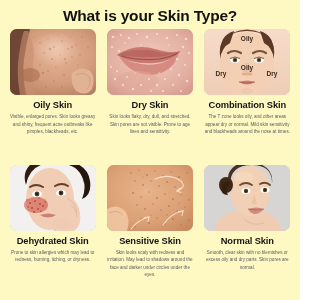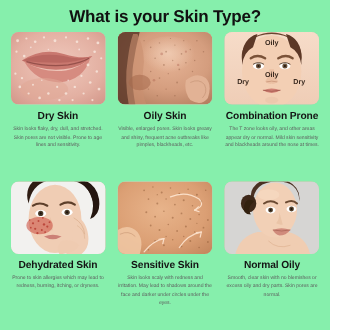--- a/index.html
+++ b/index.html
@@ -4,21 +4,21 @@
 <style>
   * { box-sizing: border-box; margin: 0; padding: 0; }
   html, body {
     width: 300px; height: 300px;
     background: #ffffff;
     font-family: "Liberation Sans", sans-serif;
     overflow: hidden;
   }
   .infographic {
     width: 300px; height: 300px;
-    background: #86efac;
+    background: #fef9c3;
     display: flex;
     flex-direction: column;
     padding: 0;
   }
   .page-title {
     text-align: center;
     font-size: 15.5px;
     font-weight: bold;
     color: #111111;
     letter-spacing: -0.2px;
@@ -78,20 +78,81 @@
   }
 </style>
 </head>
 <body>
 
 <div class="infographic">
 
   <div class="page-title">What is your Skin Type?</div>
 
   <div class="grid">
+
+    <div class="card">
+      <div class="photo">
+        <svg viewBox="0 0 86 66" preserveAspectRatio="xMidYMid slice">
+          <defs>
+            <radialGradient id="ogA" cx="55%" cy="40%" r="75%">
+              <stop offset="0%" stop-color="#e5b294"></stop>
+              <stop offset="55%" stop-color="#d49d7e"></stop>
+              <stop offset="100%" stop-color="#b07a5c"></stop>
+            </radialGradient>
+            <radialGradient id="ogShine" cx="50%" cy="35%" r="40%">
+              <stop offset="0%" stop-color="#f3d2bb" stop-opacity=".75"></stop>
+              <stop offset="100%" stop-color="#f3d2bb" stop-opacity="0"></stop>
+            </radialGradient>
+          </defs>
+          <rect width="86" height="66" fill="url(#ogA)"></rect>
+          <ellipse cx="46" cy="26" rx="30" ry="22" fill="url(#ogShine)"></ellipse>
+          <path d="M0 0 H20 Q16 16 14 30 Q12 44 16 66 H0 Z" fill="#5e3a2a" opacity=".85"></path>
+          <path d="M18 2 Q26 18 23 36 Q21 52 26 66 L10 66 Q6 44 9 26 Q11 10 14 2 Z" fill="#c9906f" opacity=".6"></path>
+          <ellipse cx="20" cy="46" rx="10" ry="7" fill="#a66a4d" opacity=".55"></ellipse>
+          <path d="M62 44 Q72 36 80 42 Q86 48 82 60 Q76 68 66 62 Q60 54 62 44 Z" fill="#e2b295"></path>
+          <path d="M66 46 Q74 42 79 48 Q82 55 77 60" fill="none" stroke="#c08e6f" stroke-width=".7" opacity=".7"></path>
+          <g opacity=".42" fill="#8a5a40">
+            <circle cx="30" cy="14" r=".75"></circle>
+              <circle cx="38" cy="10" r=".6"></circle>
+              <circle cx="44" cy="18" r=".8"></circle>
+            <circle cx="52" cy="12" r=".65"></circle>
+              <circle cx="58" cy="20" r=".75"></circle>
+              <circle cx="34" cy="24" r=".7"></circle>
+            <circle cx="42" cy="30" r=".85"></circle>
+              <circle cx="50" cy="26" r=".6"></circle>
+              <circle cx="56" cy="34" r=".8"></circle>
+            <circle cx="30" cy="36" r=".7"></circle>
+              <circle cx="38" cy="42" r=".75"></circle>
+              <circle cx="46" cy="38" r=".6"></circle>
+            <circle cx="54" cy="46" r=".8"></circle>
+              <circle cx="62" cy="28" r=".7"></circle>
+              <circle cx="66" cy="16" r=".65"></circle>
+            <circle cx="70" cy="26" r=".7"></circle>
+              <circle cx="28" cy="52" r=".6"></circle>
+              <circle cx="36" cy="58" r=".7"></circle>
+            <circle cx="44" cy="52" r=".65"></circle>
+              <circle cx="52" cy="58" r=".7"></circle>
+              <circle cx="60" cy="8" r=".6"></circle>
+            <circle cx="72" cy="8" r=".7"></circle>
+              <circle cx="78" cy="18" r=".65"></circle>
+              <circle cx="24" cy="8" r=".6"></circle>
+            <circle cx="48" cy="6" r=".55"></circle>
+              <circle cx="68" cy="36" r=".6"></circle>
+          </g>
+          <g opacity=".3" fill="#9c4a3c">
+            <circle cx="40" cy="20" r="1.3"></circle>
+              <circle cx="55" cy="30" r="1.1"></circle>
+              <circle cx="33" cy="44" r="1.2"></circle>
+            <circle cx="62" cy="18" r="1"></circle>
+          </g>
+        </svg>
+      </div>
+      <div class="card-title">Oily Skin</div>
+      <div class="card-desc">Visible, enlarged pores. Skin looks greasy and shiny, frequent acne outbreaks like pimples, blackheads, etc.</div>
+    </div>
 
     <div class="card">
       <div class="photo">
         <svg viewBox="0 0 86 66" preserveAspectRatio="xMidYMid slice">
           <defs>
             <radialGradient id="drg" cx="50%" cy="45%" r="78%">
               <stop offset="0%" stop-color="#f0c9bd"></stop>
               <stop offset="60%" stop-color="#e3b0a2"></stop>
               <stop offset="100%" stop-color="#cf9184"></stop>
             </radialGradient>
@@ -146,81 +207,20 @@
         </svg>
       </div>
       <div class="card-title">Dry Skin</div>
       <div class="card-desc">Skin looks flaky, dry, dull, and stretched. Skin pores are not visible. Prone to age lines and sensitivity.</div>
     </div>
 
     <div class="card">
       <div class="photo">
         <svg viewBox="0 0 86 66" preserveAspectRatio="xMidYMid slice">
           <defs>
-            <radialGradient id="ogA" cx="55%" cy="40%" r="75%">
-              <stop offset="0%" stop-color="#e5b294"></stop>
-              <stop offset="55%" stop-color="#d49d7e"></stop>
-              <stop offset="100%" stop-color="#b07a5c"></stop>
-            </radialGradient>
-            <radialGradient id="ogShine" cx="50%" cy="35%" r="40%">
-              <stop offset="0%" stop-color="#f3d2bb" stop-opacity=".75"></stop>
-              <stop offset="100%" stop-color="#f3d2bb" stop-opacity="0"></stop>
-            </radialGradient>
-          </defs>
-          <rect width="86" height="66" fill="url(#ogA)"></rect>
-          <ellipse cx="46" cy="26" rx="30" ry="22" fill="url(#ogShine)"></ellipse>
-          <path d="M0 0 H20 Q16 16 14 30 Q12 44 16 66 H0 Z" fill="#5e3a2a" opacity=".85"></path>
-          <path d="M18 2 Q26 18 23 36 Q21 52 26 66 L10 66 Q6 44 9 26 Q11 10 14 2 Z" fill="#c9906f" opacity=".6"></path>
-          <ellipse cx="20" cy="46" rx="10" ry="7" fill="#a66a4d" opacity=".55"></ellipse>
-          <path d="M62 44 Q72 36 80 42 Q86 48 82 60 Q76 68 66 62 Q60 54 62 44 Z" fill="#e2b295"></path>
-          <path d="M66 46 Q74 42 79 48 Q82 55 77 60" fill="none" stroke="#c08e6f" stroke-width=".7" opacity=".7"></path>
-          <g opacity=".42" fill="#8a5a40">
-            <circle cx="30" cy="14" r=".75"></circle>
-              <circle cx="38" cy="10" r=".6"></circle>
-              <circle cx="44" cy="18" r=".8"></circle>
-            <circle cx="52" cy="12" r=".65"></circle>
-              <circle cx="58" cy="20" r=".75"></circle>
-              <circle cx="34" cy="24" r=".7"></circle>
-            <circle cx="42" cy="30" r=".85"></circle>
-              <circle cx="50" cy="26" r=".6"></circle>
-              <circle cx="56" cy="34" r=".8"></circle>
-            <circle cx="30" cy="36" r=".7"></circle>
-              <circle cx="38" cy="42" r=".75"></circle>
-              <circle cx="46" cy="38" r=".6"></circle>
-            <circle cx="54" cy="46" r=".8"></circle>
-              <circle cx="62" cy="28" r=".7"></circle>
-              <circle cx="66" cy="16" r=".65"></circle>
-            <circle cx="70" cy="26" r=".7"></circle>
-              <circle cx="28" cy="52" r=".6"></circle>
-              <circle cx="36" cy="58" r=".7"></circle>
-            <circle cx="44" cy="52" r=".65"></circle>
-              <circle cx="52" cy="58" r=".7"></circle>
-              <circle cx="60" cy="8" r=".6"></circle>
-            <circle cx="72" cy="8" r=".7"></circle>
-              <circle cx="78" cy="18" r=".65"></circle>
-              <circle cx="24" cy="8" r=".6"></circle>
-            <circle cx="48" cy="6" r=".55"></circle>
-              <circle cx="68" cy="36" r=".6"></circle>
-          </g>
-          <g opacity=".3" fill="#9c4a3c">
-            <circle cx="40" cy="20" r="1.3"></circle>
-              <circle cx="55" cy="30" r="1.1"></circle>
-              <circle cx="33" cy="44" r="1.2"></circle>
-            <circle cx="62" cy="18" r="1"></circle>
-          </g>
-        </svg>
-      </div>
-      <div class="card-title">Oily Skin</div>
-      <div class="card-desc">Visible, enlarged pores. Skin looks greasy and shiny, frequent acne outbreaks like pimples, blackheads, etc.</div>
-    </div>
-
-    <div class="card">
-      <div class="photo">
-        <svg viewBox="0 0 86 66" preserveAspectRatio="xMidYMid slice">
-          <defs>
             <linearGradient id="cbg" x1="0" y1="0" x2="0" y2="1">
               <stop offset="0%" stop-color="#f6dcc9"></stop>
               <stop offset="100%" stop-color="#efcdb6"></stop>
             </linearGradient>
           </defs>
           <rect width="86" height="66" fill="url(#cbg)"></rect>
           <ellipse cx="43" cy="36" rx="27" ry="33" fill="#f3cfb4"></ellipse>
           <path d="M16 26 Q18 2 43 2 Q68 2 70 26 Q72 12 58 4 Q43 -3 28 4 Q14 12 16 26 Z" fill="#6b4430"></path>
           <path d="M16 24 Q16 6 30 2 L26 14 Q18 18 16 30 Z" fill="#5c3827"></path>
           <path d="M70 24 Q70 6 56 2 L60 14 Q68 18 70 30 Z" fill="#5c3827"></path>
@@ -238,21 +238,21 @@
           <path d="M38 45.5 Q43 44 48 45.5" fill="none" stroke="#c99478" stroke-width=".7"></path>
           <path d="M35 53 Q43 50 51 53 Q43 58 35 53 Z" fill="#cf7f73"></path>
           <path d="M35 53 Q43 55 51 53" fill="none" stroke="#9e5449" stroke-width=".7"></path>
           <ellipse cx="43" cy="62" rx="6" ry="3" fill="#eac3a8" opacity=".6"></ellipse>
           <text class="face-label" x="43" y="12" text-anchor="middle" font-size="7" font-weight="bold" fill="#3a2a20" font-family="Liberation Sans, sans-serif">Oily</text>
           <text x="43" y="41" text-anchor="middle" font-size="6.5" font-weight="bold" fill="#3a2a20" font-family="Liberation Sans, sans-serif">Oily</text>
           <text x="17" y="47" text-anchor="middle" font-size="6.5" font-weight="bold" fill="#3a2a20" font-family="Liberation Sans, sans-serif">Dry</text>
           <text x="68" y="47" text-anchor="middle" font-size="6.5" font-weight="bold" fill="#3a2a20" font-family="Liberation Sans, sans-serif">Dry</text>
         </svg>
       </div>
-      <div class="card-title">Combination Prone</div>
+      <div class="card-title">Combination Skin</div>
       <div class="card-desc">The T zone looks oily, and other areas appear dry or normal. Mild skin sensitivity and blackheads around the nose at times.</div>
     </div>
 
     <div class="card">
       <div class="photo">
         <svg viewBox="0 0 86 66" preserveAspectRatio="xMidYMid slice">
           <rect width="86" height="66" fill="#f2f1ef"></rect>
           <ellipse cx="40" cy="34" rx="24" ry="31" fill="#f0cdb4"></ellipse>
           <path d="M16 20 Q20 -4 48 -2 Q72 0 74 18 Q76 2 58 -6 Q34 -10 20 0 Q12 8 16 20 Z" fill="#2e1c12"></path>
           <path d="M58 -4 Q78 0 80 16 Q82 30 72 34 Q78 20 70 8 Q64 0 58 -4 Z" fill="#251610"></path>
@@ -385,18 +385,18 @@
           <circle cx="42" cy="26" r=".9" fill="#1c140d"></circle>
           <circle cx="61" cy="25" r=".9" fill="#1c140d"></circle>
           <path d="M50 28 Q50 35 47 38 Q51 40 53 39" fill="#e7c0a2" opacity=".75"></path>
           <path d="M44 44 Q52 41 60 44 Q56 49 50 49 Q46 48 44 44 Z" fill="#d08b7c"></path>
           <path d="M44 44 Q52 46 60 44" fill="none" stroke="#a45c50" stroke-width=".6"></path>
           <path d="M36 50 Q44 62 58 58 Q66 54 70 60 Q72 66 66 66 L34 66 Q30 56 36 50 Z" fill="#f0cdb2"></path>
           <path d="M40 54 Q48 62 60 58" fill="none" stroke="#d9ab8a" stroke-width=".7" opacity=".7"></path>
           <ellipse cx="40" cy="12" rx="10" ry="5" fill="#fae0cb" opacity=".4"></ellipse>
         </svg>
       </div>
-      <div class="card-title">Normal Oily</div>
+      <div class="card-title">Normal Skin</div>
       <div class="card-desc">Smooth, clear skin with no blemishes or excess oily and dry parts. Skin pores are normal.</div>
     </div>
 
   </div>
 </div>
 
 </body></html>

